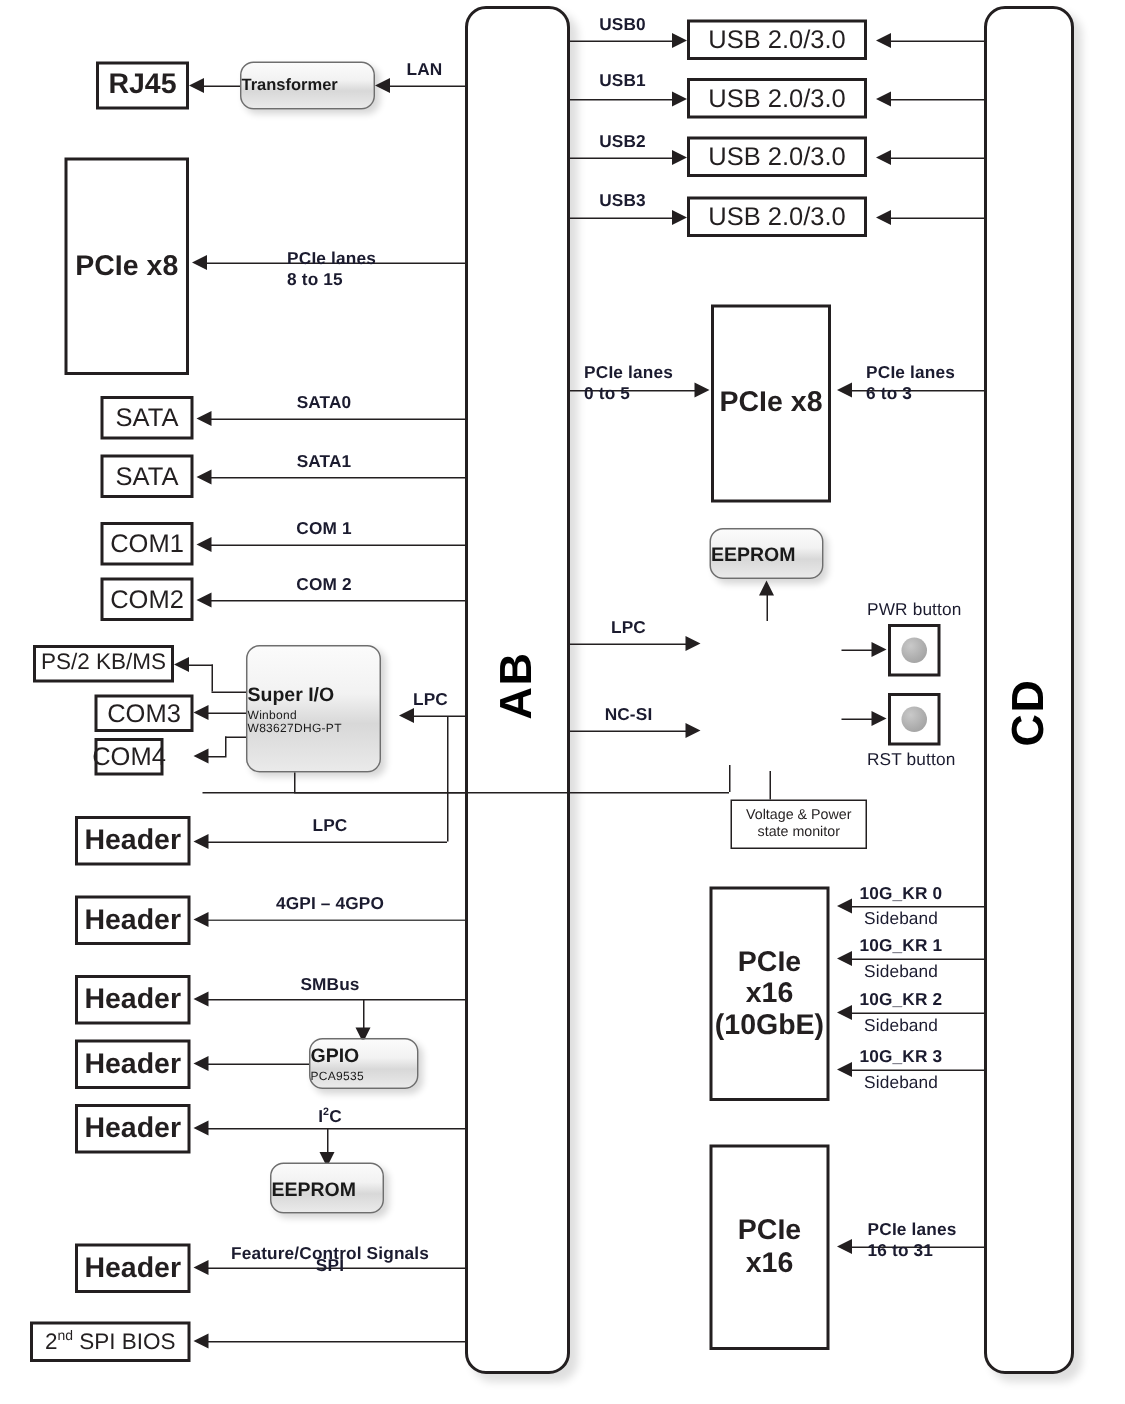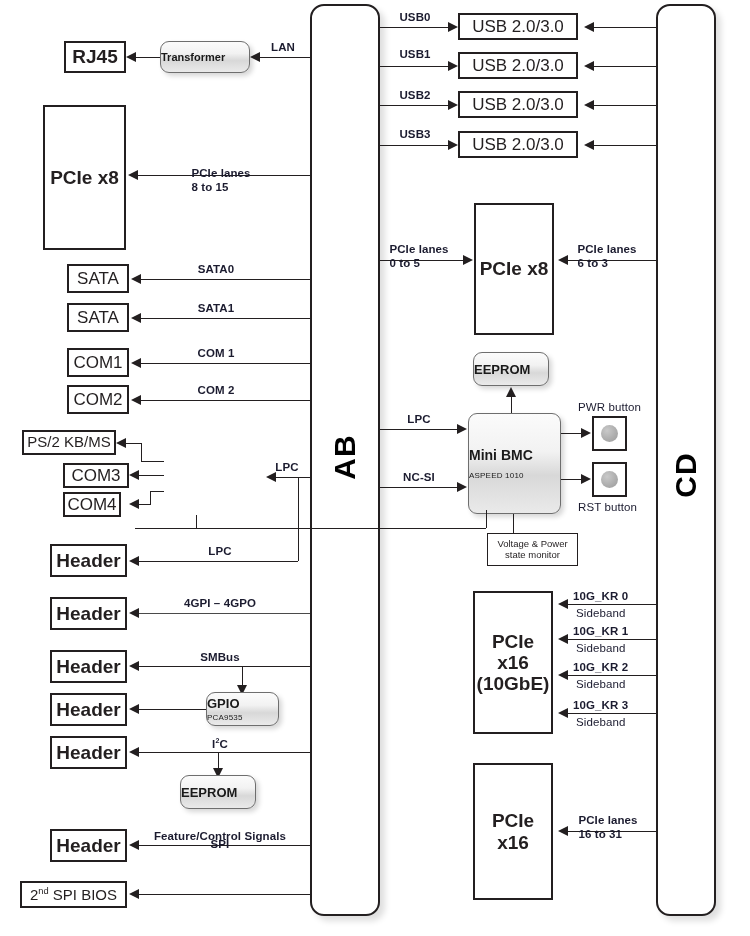--- a/index.html
+++ b/index.html
@@ -185,32 +185,37 @@
   <div class="box med" style="left:67px; top:348px; width:62px; height:29px;">COM1</div>
   <div class="hline" style="left:137px; top:363px; width:173px;"></div>
   <div class="arrow left" style="left:131px; top:357.5px;"></div>
   <div class="lbl c" style="left:216px; top:347px;">COM 1</div>
 
   <div class="box med" style="left:67px; top:385px; width:62px; height:29px;">COM2</div>
   <div class="hline" style="left:137px; top:400px; width:173px;"></div>
   <div class="arrow left" style="left:131px; top:394.5px;"></div>
   <div class="lbl c" style="left:216px; top:384px;">COM 2</div>
 
+  <div class="chip" style="left:164px; top:430px; width:90px; height:85px; font-size:13px;">
+    <span>Super I/O</span>
+    <span class="sub">Winbond</span>
+    <span class="sub" style="margin-top:0;">W83627DHG-PT</span>
+  </div>
 
   <div class="box small" style="left:22px; top:430px; width:94px; height:25px;">PS/2 KB/MS</div>
   <div class="vline" style="left:141px; top:443px; height:18px;"></div>
   <div class="hline" style="left:141px; top:461px; width:23px;"></div>
   <div class="hline" style="left:124px; top:443px; width:18px;"></div>
   <div class="arrow left" style="left:116px; top:437.5px;"></div>
 
   <div class="box med" style="left:63px; top:463px; width:66px; height:25px;">COM3</div>
   <div class="hline" style="left:137px; top:475px; width:27px;"></div>
   <div class="arrow left" style="left:129px; top:469.5px;"></div>
 
-  <div class="box med" style="left:63px; top:492px; width:58px; height:25px;">COM4</div>
+  <div class="box med" style="left:63px; top:492px; width:46px; height:25px;">COM4</div>
   <div class="hline" style="left:150px; top:491px; width:14px;"></div>
   <div class="vline" style="left:150px; top:491px; height:13px;"></div>
   <div class="hline" style="left:137px; top:504px; width:14px;"></div>
   <div class="arrow left" style="left:129px; top:498.5px;"></div>
 
   <div class="hline" style="left:272px; top:477px; width:38px;"></div>
   <div class="arrow left" style="left:266px; top:471.5px;"></div>
   <div class="lbl c" style="left:287px; top:461px;">LPC</div>
 
   <div class="vline" style="left:196px; top:515px; height:13px;"></div>
@@ -313,24 +318,20 @@
     <span>PCIe lanes</span><br>
     <span>6 to 3</span>
   </div>
 
   <div class="chip" style="left:473px; top:352px; width:76px; height:34px; font-size:13px;">
     <span>EEPROM</span>
   </div>
   <div class="vline" style="left:511px; top:396px; height:18px;"></div>
   <div class="arrow up" style="left:505.5px; top:387px;"></div>
 
-  <div class="chip" style="left:468px; top:413px; width:93px; height:101px; font-size:14px;">
-    <span>Mini BMC</span>
-    <span class="sub" style="margin-top:8px;">ASPEED 1010</span>
-  </div>
 
   <div class="hline" style="left:380px; top:429px; width:80px;"></div>
   <div class="arrow right" style="left:457px; top:423.5px;"></div>
   <div class="lbl c" style="left:419px; top:413px;">LPC</div>
 
   <div class="hline" style="left:380px; top:487px; width:80px;"></div>
   <div class="arrow right" style="left:457px; top:481.5px;"></div>
   <div class="lbl c" style="left:419px; top:471px;">NC-SI</div>
 
   <div class="vline" style="left:486px; top:510px; height:18px;"></div>

